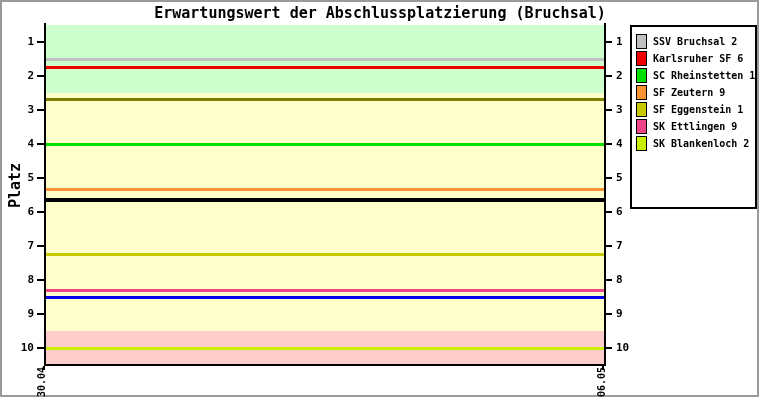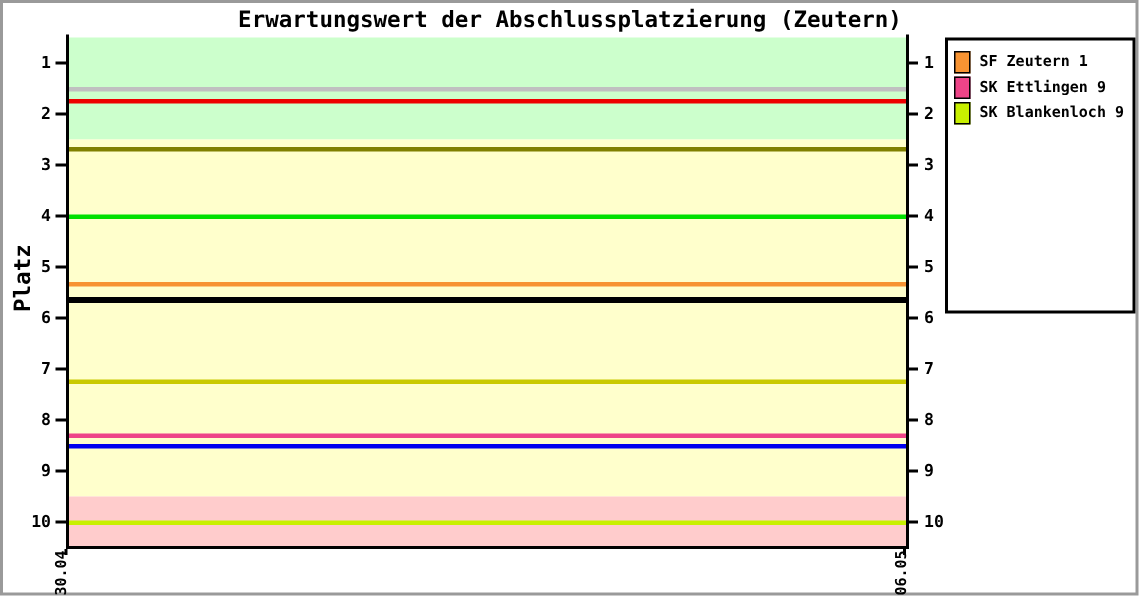--- a/index.html
+++ b/index.html
@@ -21,21 +21,21 @@
   .legend{position:absolute;left:630px;top:25px;width:127px;height:184px;background:#fff;border:2px solid #000;box-sizing:border-box;padding:6px 0 0 4px;}
   .legend-item{display:flex;align-items:center;height:17px;}
   .swatch{width:9px;height:13px;border:1px solid #000;flex:0 0 auto;}
   .legend-label{font-size:10px;font-weight:bold;margin-left:6px;white-space:nowrap;}
 </style>
 </head>
 <body>
 
 <div class="canvas">
   <div class="frame"></div>
-  <div class="title">Erwartungswert der Abschlussplatzierung (Zeutern)</div>
+  <div class="title">Erwartungswert der Abschlussplatzierung (Bruchsal)</div>
   <div class="ylabel">Platz</div>
 
   <div class="plot" id="plot">
       <div class="band" style="top: 2px; height: 68px; background: rgb(204, 255, 204);"></div>
       <div class="band" style="top: 70px; height: 238px; background: rgb(255, 255, 204);"></div>
       <div class="band" style="top: 308px; height: 34px; background: rgb(255, 204, 204);"></div>
       <div class="series-line" title="SSV Bruchsal 2" style="top: 34.5px; height: 3px; background: rgb(192, 192, 192);"></div>
       <div class="series-line" title="Karlsruher SF 6" style="top: 43px; height: 3px; background: rgb(238, 0, 0);"></div>
       <div class="series-line" title="SF Neureut 2" style="top: 75.3px; height: 3px; background: rgb(128, 128, 0);"></div>
       <div class="series-line" title="SC Rheinstetten 1" style="top: 119.5px; height: 3px; background: rgb(0, 224, 0);"></div>
@@ -90,26 +90,42 @@
       <div class="ylab right" style="left: 616px; top: 341px;">10</div>
       <div class="xtickmark" style="left: 43px; top: 366px;"></div>
       <div class="xlab" style="left: 36px; top: 397px;">30.04</div>
       <div class="xtickmark" style="left: 602px; top: 366px;"></div>
       <div class="xlab" style="left: 596px; top: 397px;">06.05</div>
     </div>
 
   <div class="legend">
     <div id="legend-items">
         <div class="legend-item">
+          <span class="swatch" style="background: rgb(192, 192, 192);"></span>
+          <span class="legend-label">SSV Bruchsal 2</span>
+        </div>
+        <div class="legend-item">
+          <span class="swatch" style="background: rgb(238, 0, 0);"></span>
+          <span class="legend-label">Karlsruher SF 6</span>
+        </div>
+        <div class="legend-item">
+          <span class="swatch" style="background: rgb(0, 224, 0);"></span>
+          <span class="legend-label">SC Rheinstetten 1</span>
+        </div>
+        <div class="legend-item">
           <span class="swatch" style="background: rgb(247, 147, 50);"></span>
-          <span class="legend-label">SF Zeutern 1</span>
+          <span class="legend-label">SF Zeutern 9</span>
+        </div>
+        <div class="legend-item">
+          <span class="swatch" style="background: rgb(201, 201, 0);"></span>
+          <span class="legend-label">SF Eggenstein 1</span>
         </div>
         <div class="legend-item">
           <span class="swatch" style="background: rgb(238, 68, 136);"></span>
           <span class="legend-label">SK Ettlingen 9</span>
         </div>
         <div class="legend-item">
           <span class="swatch" style="background: rgb(200, 240, 0);"></span>
-          <span class="legend-label">SK Blankenloch 9</span>
+          <span class="legend-label">SK Blankenloch 2</span>
         </div>
       </div>
   </div>
 </div>
 
 </body></html>

